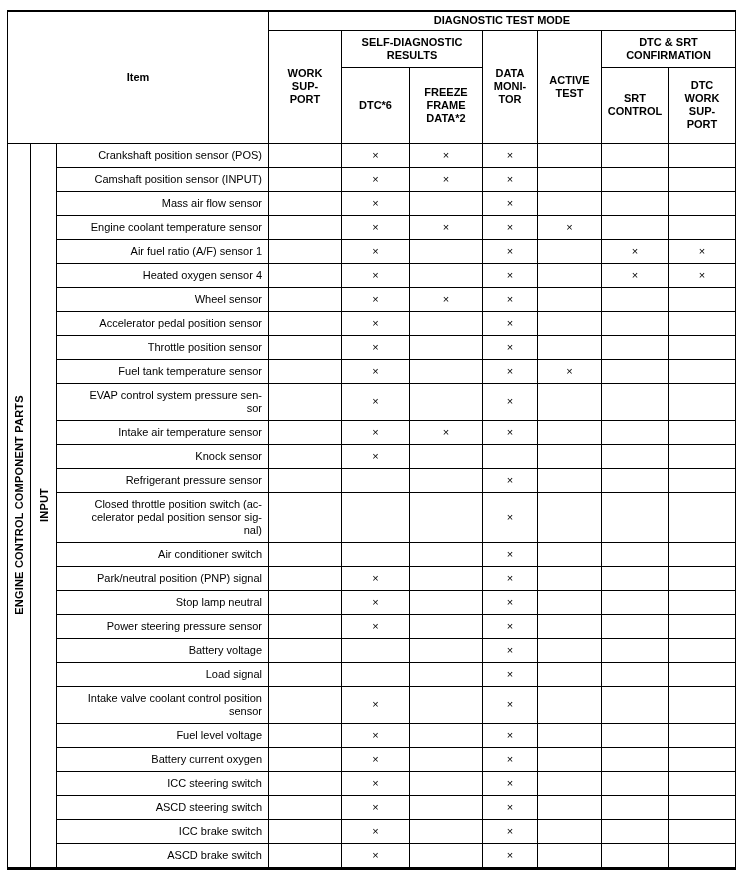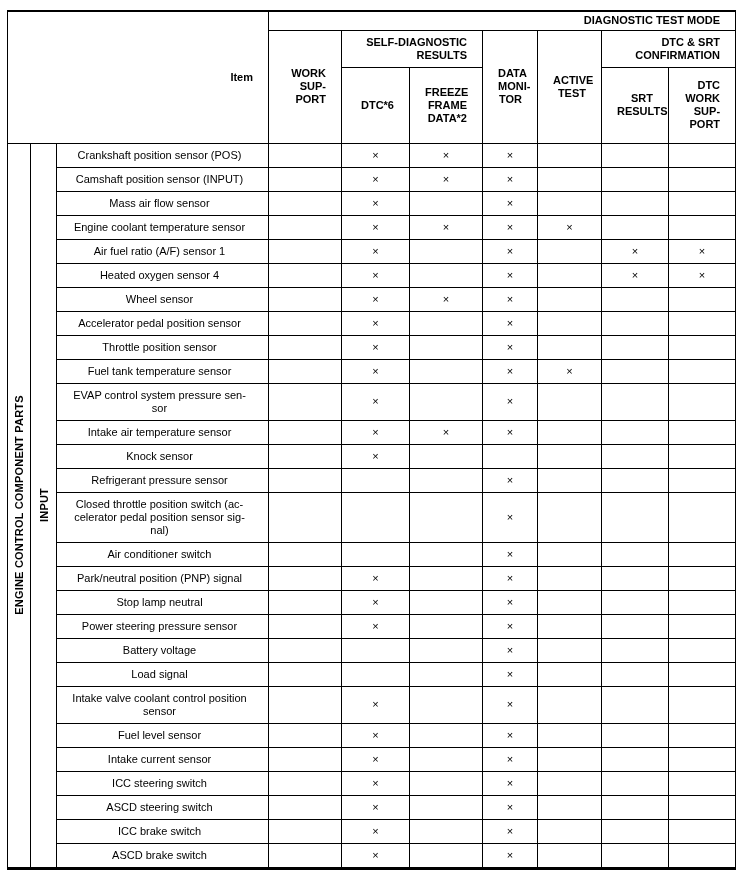--- a/index.html
+++ b/index.html
@@ -26,36 +26,36 @@
     border-right: 1px solid #000;
   }
   th, td {
     border: 1px solid #000;
     font-size: 11px;
     line-height: 13px;
     color: #000;
   }
   thead th {
     font-weight: bold;
-    text-align: right;
+    text-align: center;
     vertical-align: middle;
     white-space: pre-line;
-    padding: 2px 15px;
+    padding: 2px 3px;
     background: #fff;
   }
   tr.hrow-a { height: 19px; }
   tr.hrow-b { height: 37px; }
   tr.hrow-c { height: 76px; }
   tbody td {
     padding: 5px 6px;
     vertical-align: middle;
     background: #fff;
   }
   td.item {
-    text-align: center;
+    text-align: right;
     white-space: pre-line;
     padding-left: 0;
   }
   td.mark {
     text-align: center;
     padding: 5px 2px;
   }
   td.vlabel {
     position: relative;
     padding: 0;
@@ -106,21 +106,21 @@
 TEST</th>
         <th colspan="2">DTC &amp; SRT
 CONFIRMATION</th>
       </tr>
       <tr class="hrow-c">
         <th>DTC*6</th>
         <th>FREEZE
 FRAME
 DATA*2</th>
         <th>SRT
-RESULTS</th>
+CONTROL</th>
         <th>DTC
 WORK
 SUP-
 PORT</th>
       </tr>
     </thead>
     <tbody>
         <tr>
           <td class="vlabel" rowspan="28">
             <div class="vtext">ENGINE CONTROL COMPONENT PARTS</div>
@@ -345,31 +345,31 @@
 sensor</td>
           <td class="mark"></td>
           <td class="mark">×</td>
           <td class="mark"></td>
           <td class="mark">×</td>
           <td class="mark"></td>
           <td class="mark"></td>
           <td class="mark"></td>
         </tr>
         <tr>
-          <td class="item">Fuel level sensor</td>
-          <td class="mark"></td>
-          <td class="mark">×</td>
-          <td class="mark"></td>
-          <td class="mark">×</td>
-          <td class="mark"></td>
-          <td class="mark"></td>
-          <td class="mark"></td>
-        </tr>
-        <tr>
-          <td class="item">Intake current sensor</td>
+          <td class="item">Fuel level voltage</td>
+          <td class="mark"></td>
+          <td class="mark">×</td>
+          <td class="mark"></td>
+          <td class="mark">×</td>
+          <td class="mark"></td>
+          <td class="mark"></td>
+          <td class="mark"></td>
+        </tr>
+        <tr>
+          <td class="item">Battery current oxygen</td>
           <td class="mark"></td>
           <td class="mark">×</td>
           <td class="mark"></td>
           <td class="mark">×</td>
           <td class="mark"></td>
           <td class="mark"></td>
           <td class="mark"></td>
         </tr>
         <tr>
           <td class="item">ICC steering switch</td>

